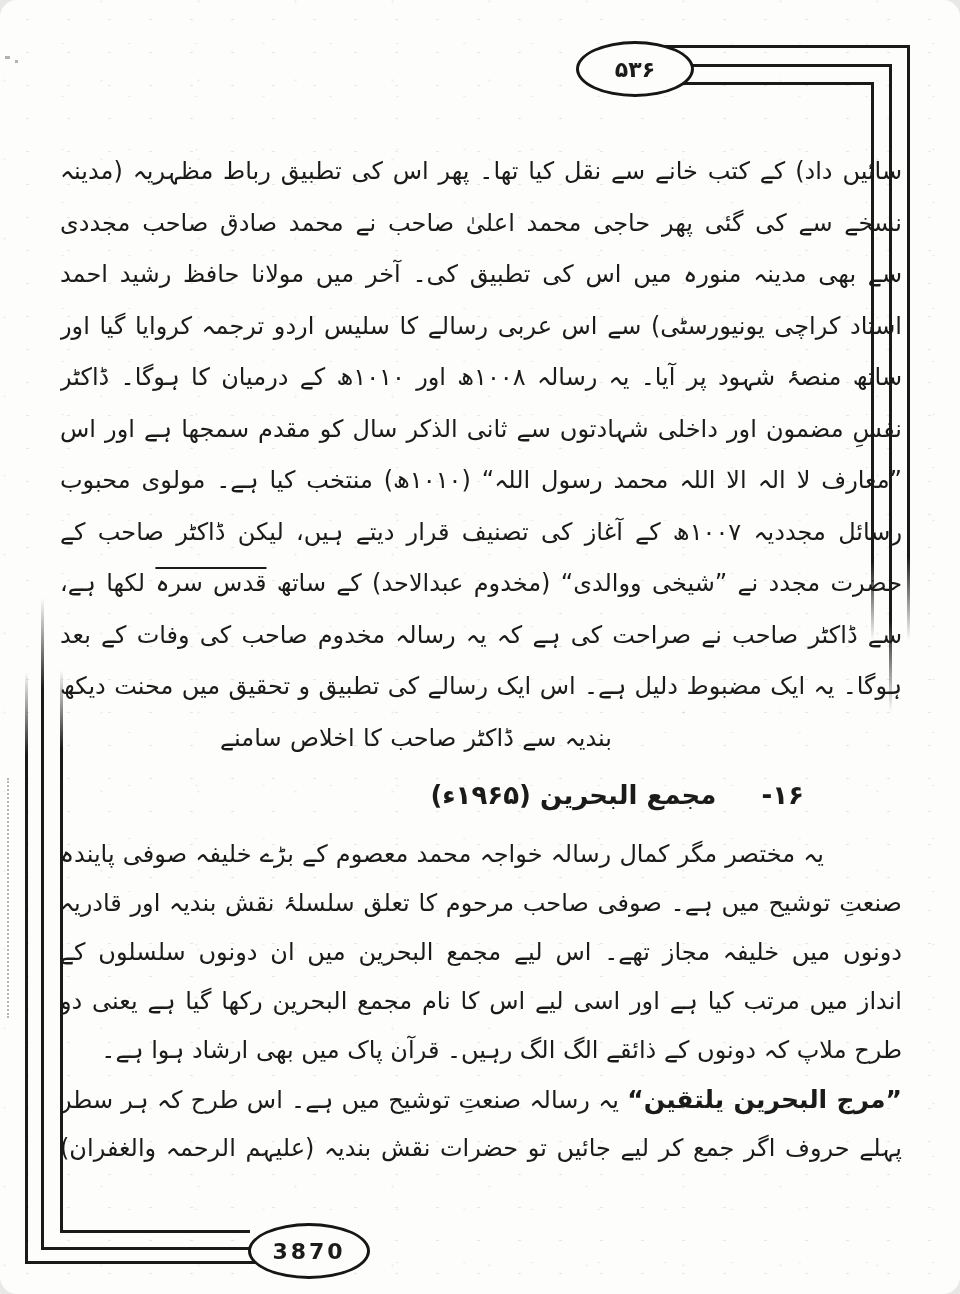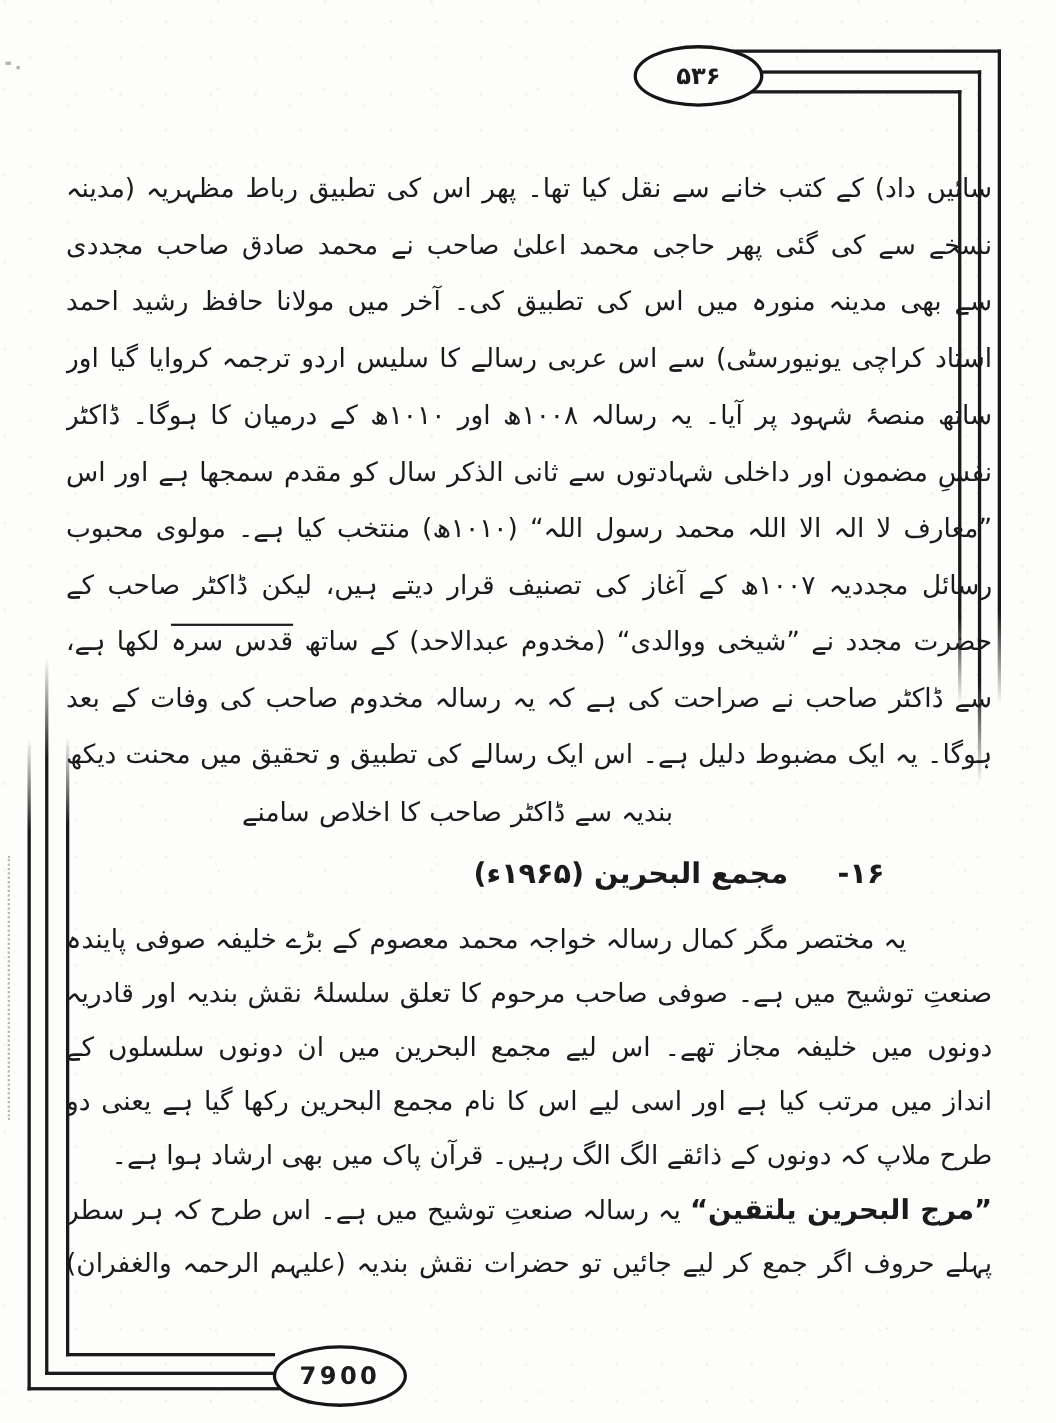--- a/index.html
+++ b/index.html
@@ -4,20 +4,21 @@
 <style>
   html,body{margin:0;padding:0;background:#e8e8e6;}
   .page{
     position:relative;
     width:960px;height:1294px;
     background:#fdfdfb;
     overflow:hidden;
     font-family:"DejaVu Sans", sans-serif;
     color:#1b1b1b;
     direction:rtl;
+    border-radius:17px;
   }
   
   .page::after{
     content:"";position:absolute;inset:0;pointer-events:none;
     background-image:
       radial-gradient(rgba(40,40,40,.10) 1px, transparent 1.3px),
       radial-gradient(rgba(60,60,60,.07) 1px, transparent 1.4px),
       radial-gradient(rgba(30,30,30,.05) 1.2px, transparent 1.6px);
     background-size:41px 33px, 67px 53px, 97px 79px;
     background-position:7px 3px, 29px 17px, 53px 41px;
@@ -85,21 +86,21 @@
   <div class="bline" style="left:60px;top:1230px;width:190px;height:3px;"></div>
 
   <div class="noise-dash" style="left:5px;top:56px;width:5px;height:3px;"></div>
   <div class="noise-dash" style="left:15px;top:60px;width:3px;height:3px;"></div>
   <div class="noise-dots"></div>
 
   <div class="oval oval-top">
     <span>۵۳۶</span>
   </div>
   <div class="oval oval-bottom">
-    <span>7900</span>
+    <span>3870</span>
   </div>
 
   <div class="text-col">
 
     <div class="para">
       <div class="line">سائیں داد) کے کتب خانے سے نقل کیا تھا۔ پھر اس کی تطبیق رباط مظہریہ (مدینہ منورہ) کے</div>
       <div class="line">نسخے سے کی گئی پھر حاجی محمد اعلیٰ صاحب نے محمد صادق صاحب مجددی کابلی کے قلمی نسخے</div>
       <div class="line">سے بھی مدینہ منورہ میں اس کی تطبیق کی۔ آخر میں مولانا حافظ رشید احمد صاحب ارشد (سابق</div>
       <div class="line">استاد کراچی یونیورسٹی) سے اس عربی رسالے کا سلیس اردو ترجمہ کروایا گیا اور عربی متن کے</div>
       <div class="line">ساتھ منصۂ شہود پر آیا۔ یہ رسالہ ۱۰۰۸ھ اور ۱۰۱۰ھ کے درمیان کا ہوگا۔ ڈاکٹر صاحب نے</div>

